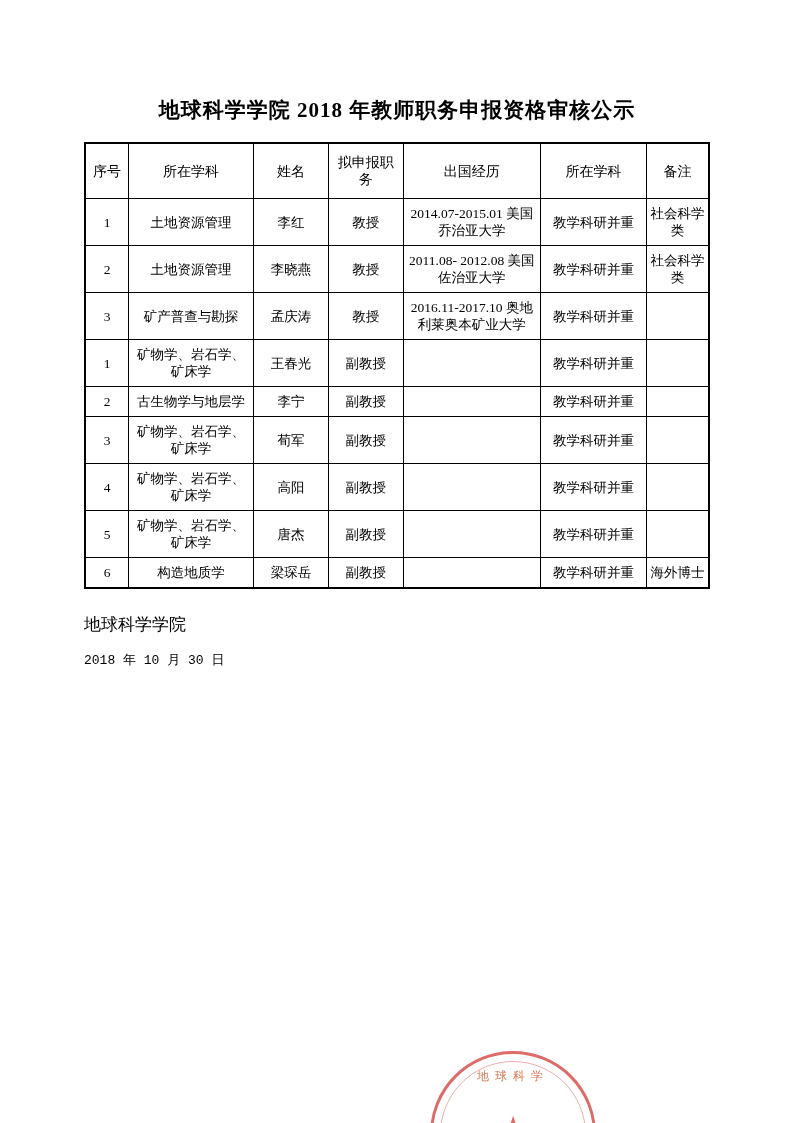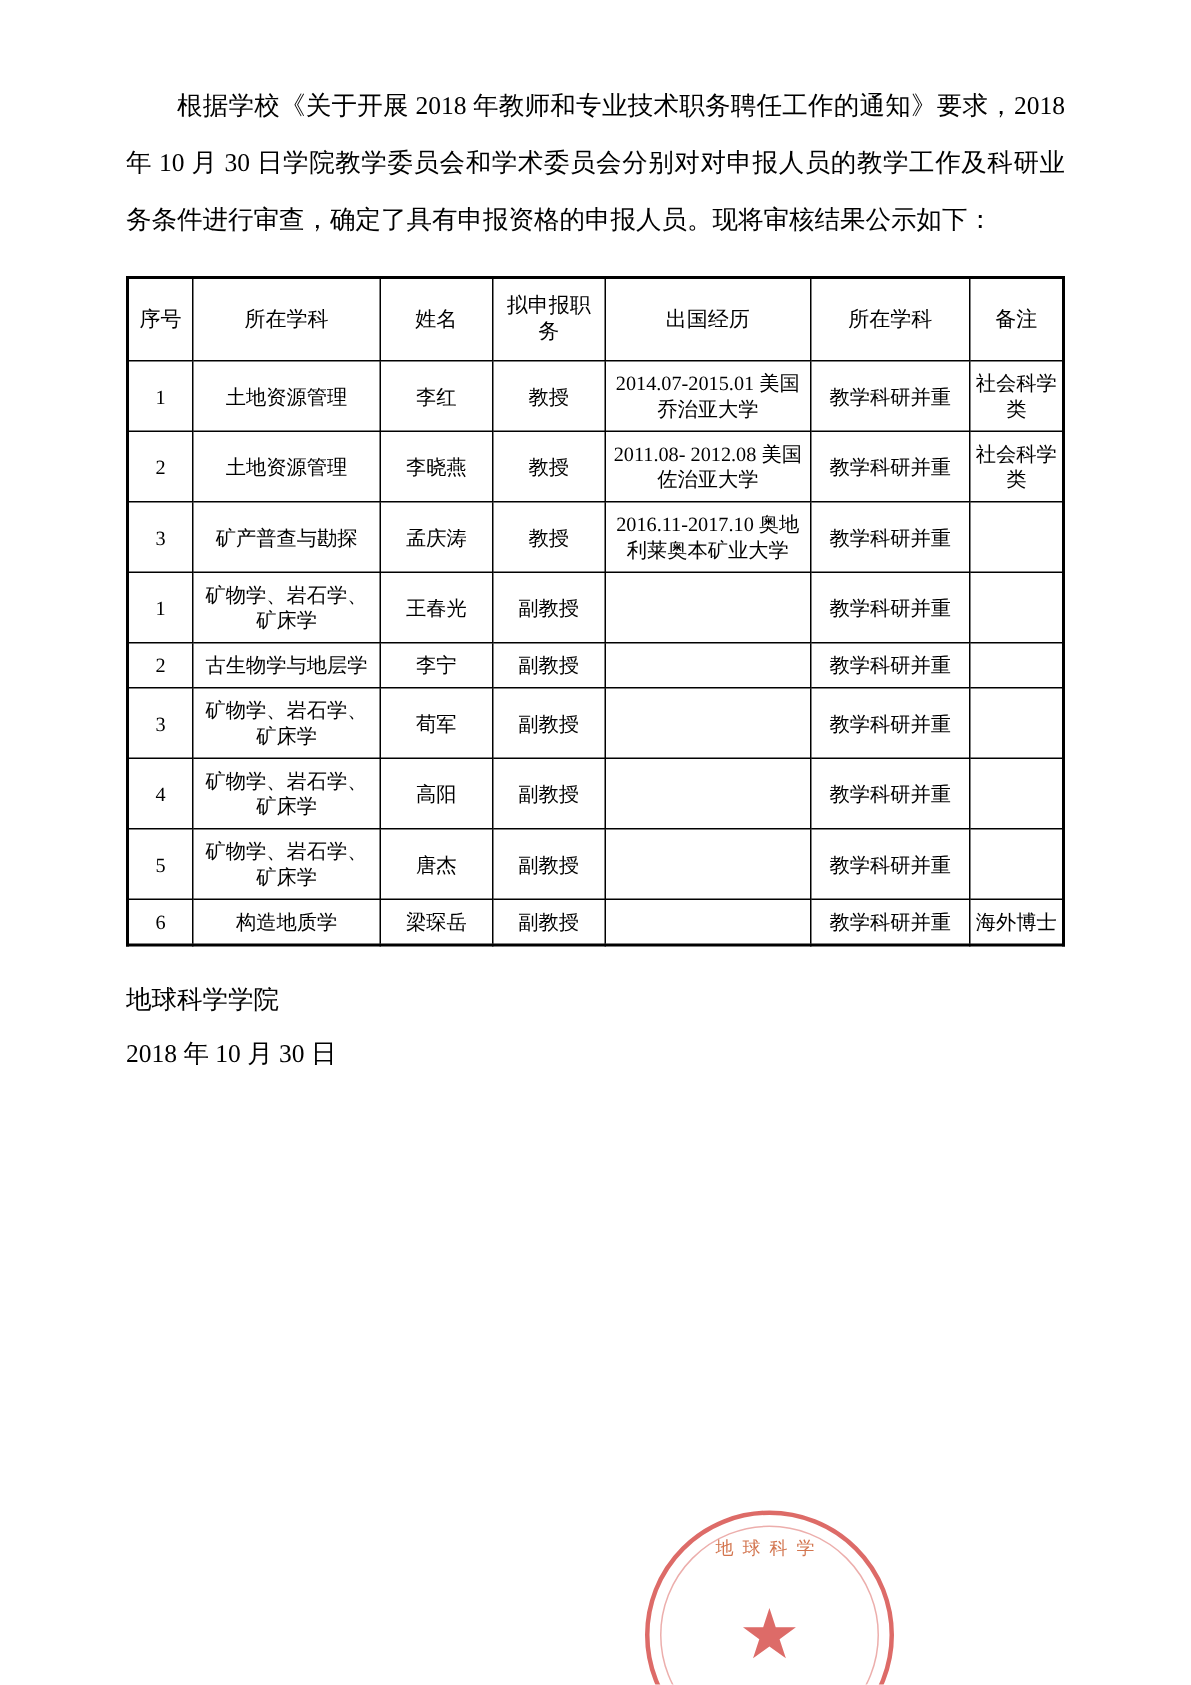--- a/index.html
+++ b/index.html
@@ -89,21 +89,22 @@
   .sign-block {
     margin-top: 18px;
     text-align: left;
     padding-right: 112px;
     font-size: 17px;
     line-height: 36px;
     position: relative;
     z-index: 2;
   }
   .sign-date {
-    font-size: 17px;
+    font-size: 13px;
+    font-family: Liberation Mono, monospace;
   }
   .seal {
     position: absolute;
     left: 430px;
     top: 955px;
     width: 160px;
     height: 160px;
     border: 3px solid #d0332e;
     border-radius: 50%;
     opacity: 0.72;
@@ -138,24 +139,22 @@
     font-size: 12px;
     letter-spacing: 6px;
   }
   .seal-text-top { top: 14px; }
 </style>
 </head>
 <body>
 
 <div class="page">
 
-
-  <div class="body-text">
-    <p>根据学校《关于开展 2018 年教师和专业技术职务聘任工作的通知》要求，2018 年 10 月 30 日学院教学委员会和学术委员会分别对对申报人员的教学工作及科研业务条件进行审查，确定了具有申报资格的申报人员。现将审核结果公示如下：</p>
-  </div>
+  <h1 class="doc-title">地球科学学院 2018 年教师职务申报资格审核公示</h1>
+
 
   <table class="main-table tbl-outer">
     <colgroup>
       <col class="col-no">
       <col class="col-subject">
       <col class="col-name">
       <col class="col-post">
       <col class="col-abroad">
       <col class="col-category">
       <col class="col-remark">

